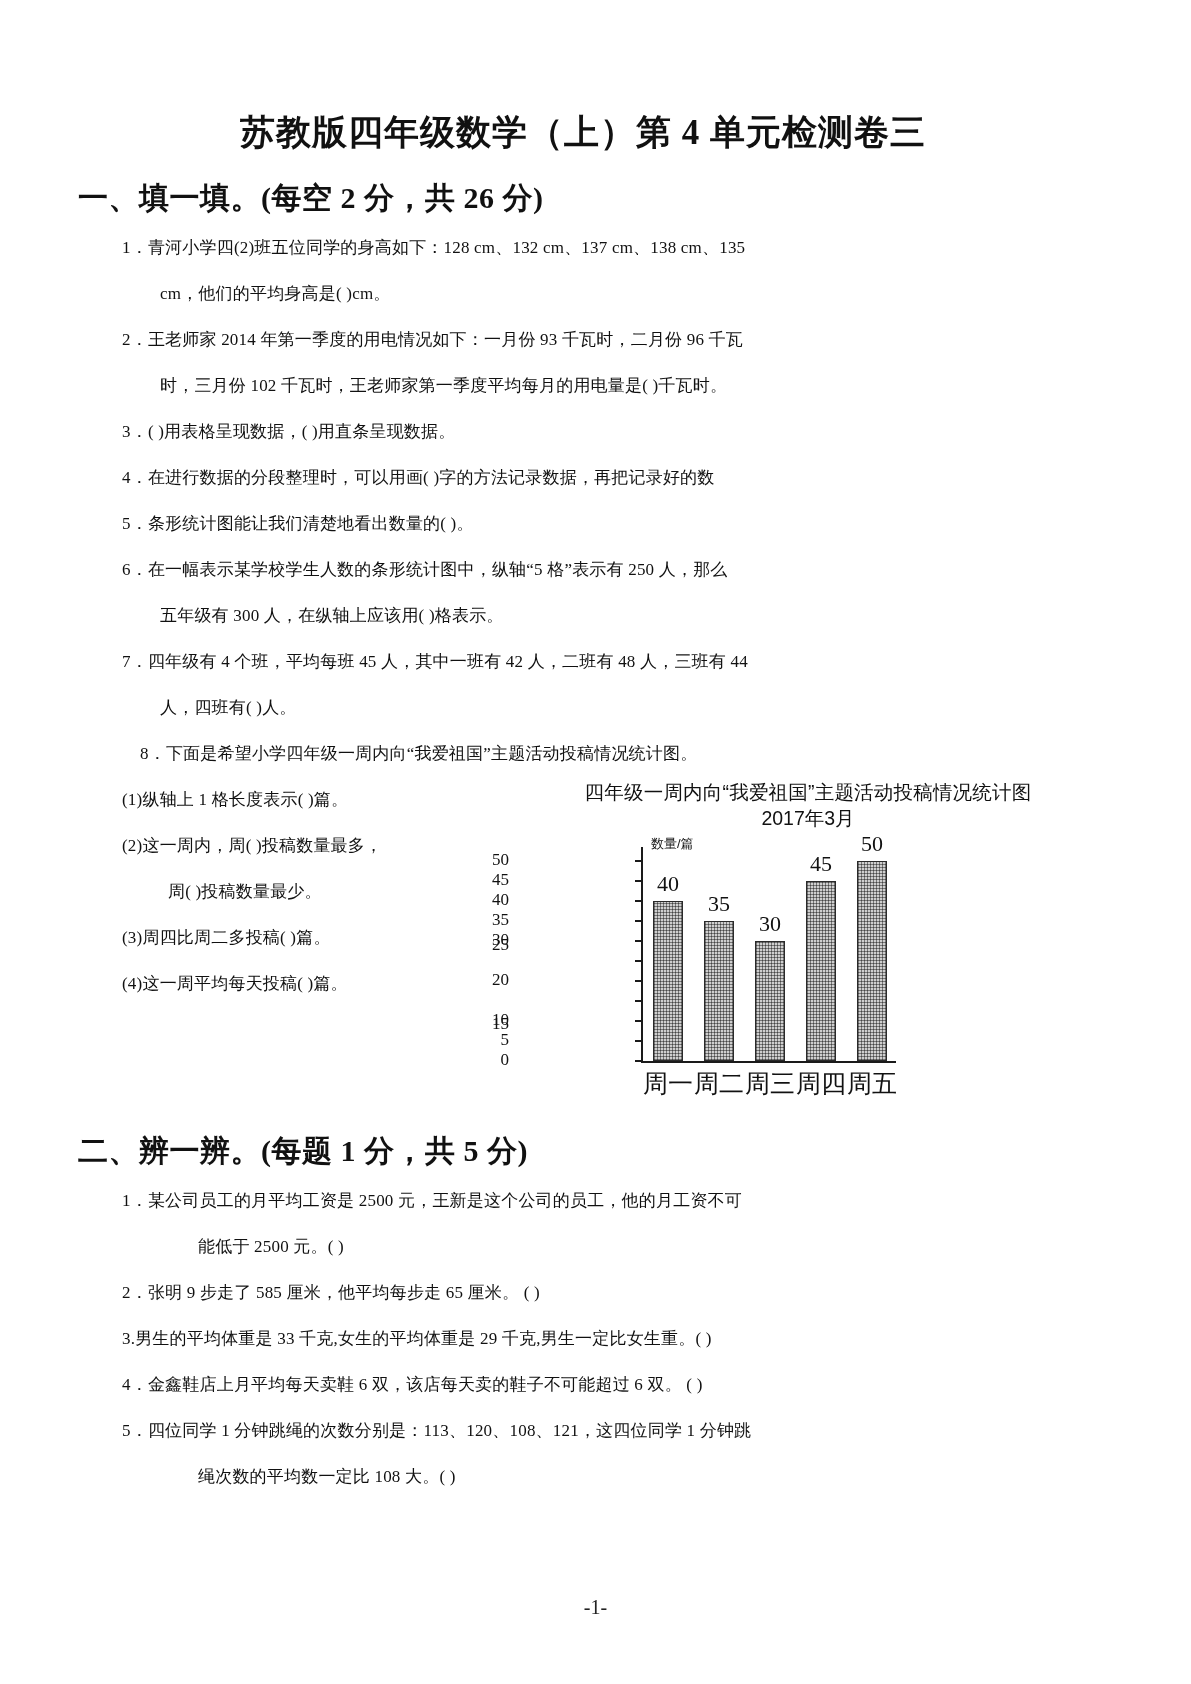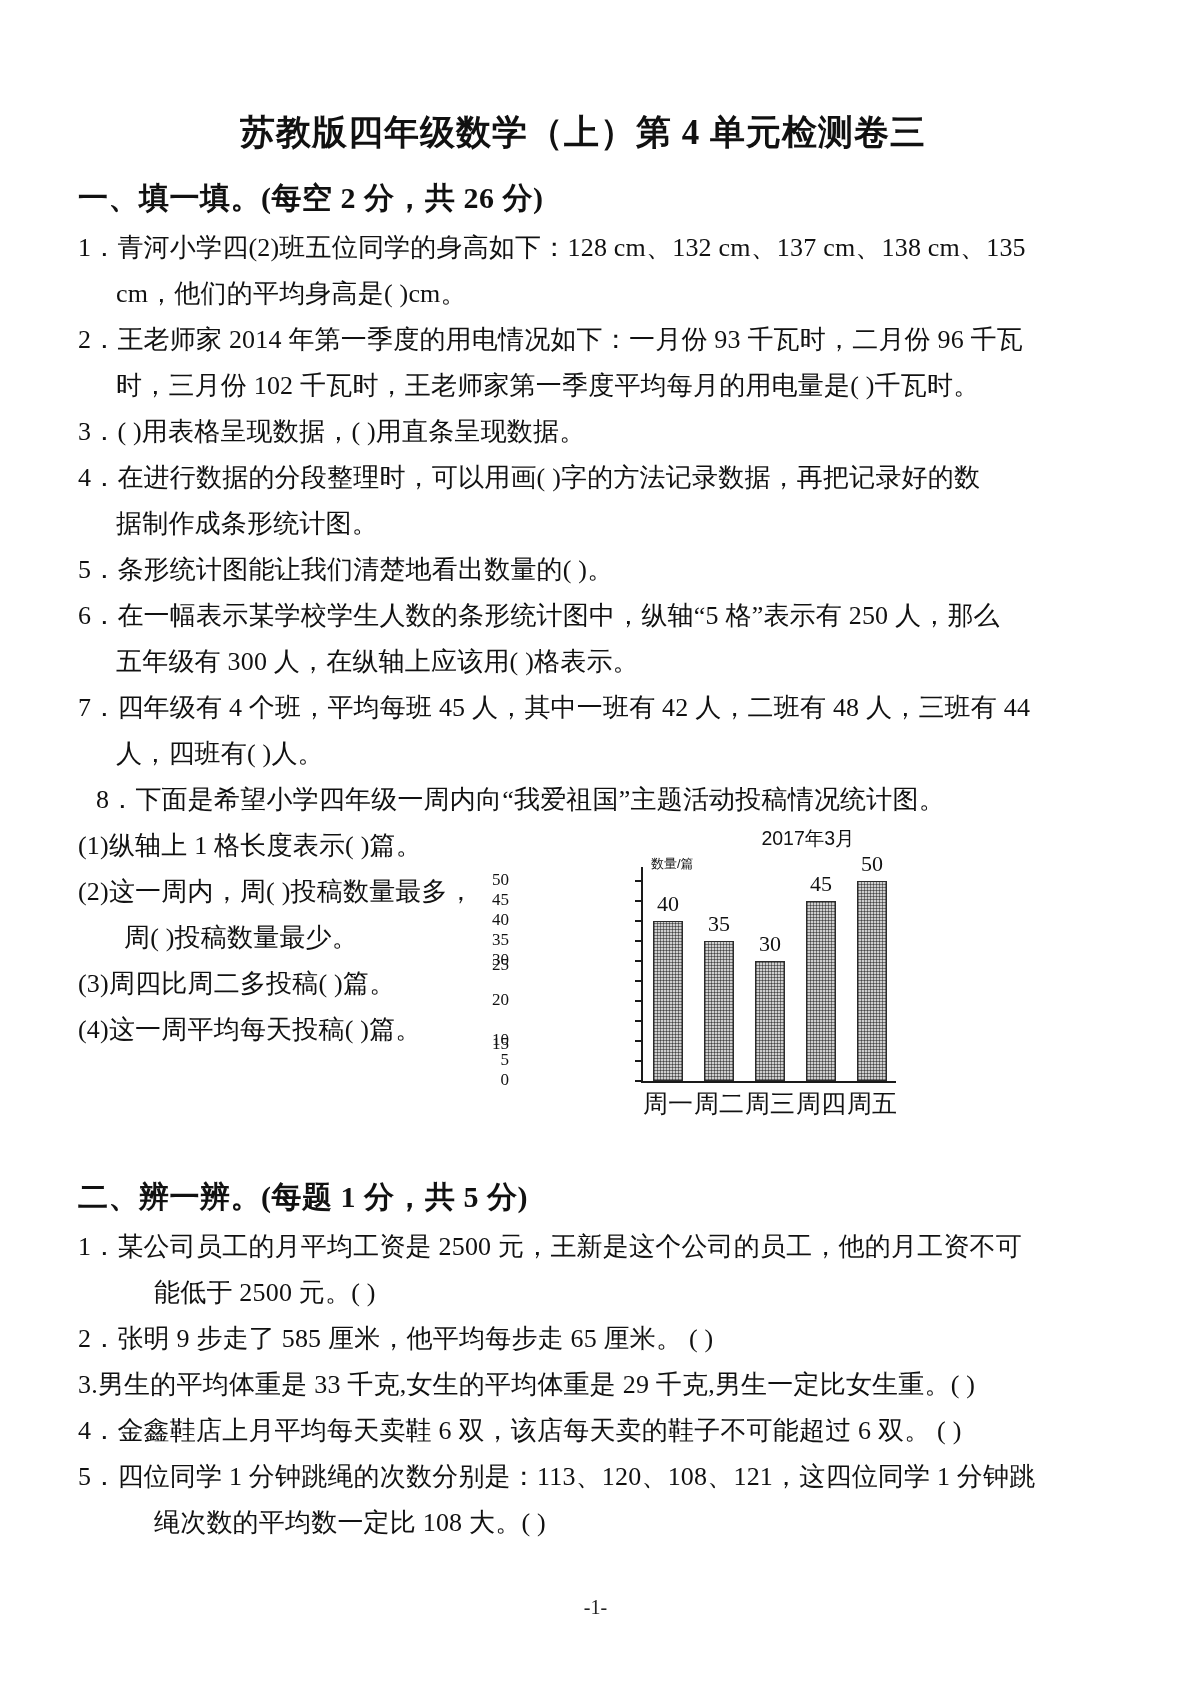--- a/index.html
+++ b/index.html
@@ -56,25 +56,26 @@
     font-weight: bold;
     margin-top: 24px;
     margin-bottom: 6px;
     letter-spacing: 0.5px;
   }
 
   
   .q-block {
     padding-left: 38px;
     text-indent: -38px;
-    font-size: 26px;
+    font-size: 17px;
     line-height: 46px;
     letter-spacing: 0.2px;
     text-align: justify;
     text-justify: inter-ideograph;
+    margin-left: 44px;
   }
   .q-block.sub {
     padding-left: 34px;
     text-indent: -34px;
   }
 
   
   .q8-wrap {
     position: relative;
     min-height: 330px;
@@ -220,23 +221,20 @@
       <span>时，三月份 102 千瓦时，王老师家第一季度平均每月的用电量是(        )千瓦时。</span>
     </div>
 
     <div class="q-block">
       <span>3．</span><span>(        )用表格呈现数据，(        )用直条呈现数据。</span>
     </div>
 
     <div class="q-block">
       <span>4．</span><span>在进行数据的分段整理时，可以用画(        )字的方法记录数据，再把记录好的数</span>
     </div>
-    <div class="q-block" style="text-indent:0">
-      <span>据制作成条形统计图。</span>
-    </div>
 
     <div class="q-block">
       <span>5．</span><span>条形统计图能让我们清楚地看出数量的(        )。</span>
     </div>
 
     <div class="q-block">
       <span>6．</span><span>在一幅表示某学校学生人数的条形统计图中，纵轴“5 格”表示有 250 人，那么</span>
     </div>
     <div class="q-block" style="text-indent:0">
       <span>五年级有 300 人，在纵轴上应该用(        )格表示。</span>
@@ -270,20 +268,21 @@
         <div class="q-block sub">
           <span>(3)</span><span>周四比周二多投稿(        )篇。</span>
         </div>
 
         <div class="q-block sub">
           <span>(4)</span><span>这一周平均每天投稿(        )篇。</span>
         </div>
       </div>
 
       <div class="chart-box">
+        <div class="chart-title">四年级一周内向“我爱祖国”主题活动投稿情况统计图</div>
         <div class="chart-date">2017年3月</div>
         <div class="chart-area">
           <div class="plot" id="plot">
             <div class="yunit">数量/篇</div>
             <div class="axis-y"></div>
             <div class="axis-x"></div>
           <div class="ytick" style="top: 213px;"></div>
               <div class="ylabel" style="top: 207px;">0</div>
               <div class="ytick" style="top: 193px;"></div>
               <div class="ylabel" style="top: 187px;">5</div>

